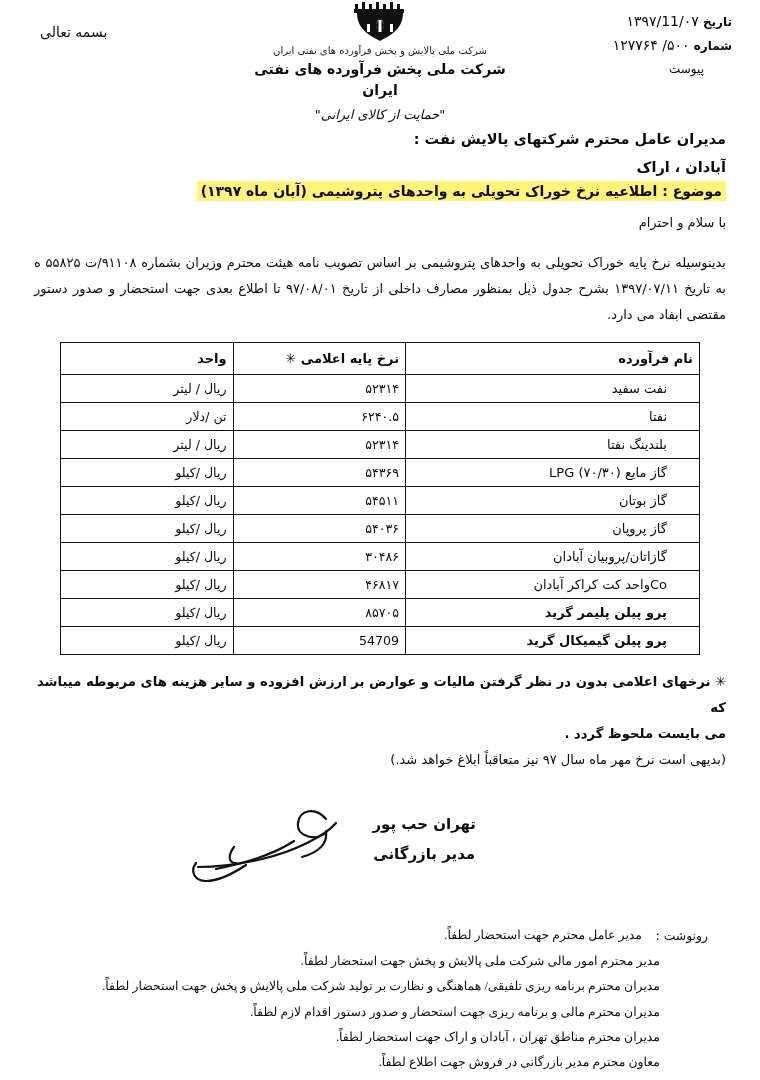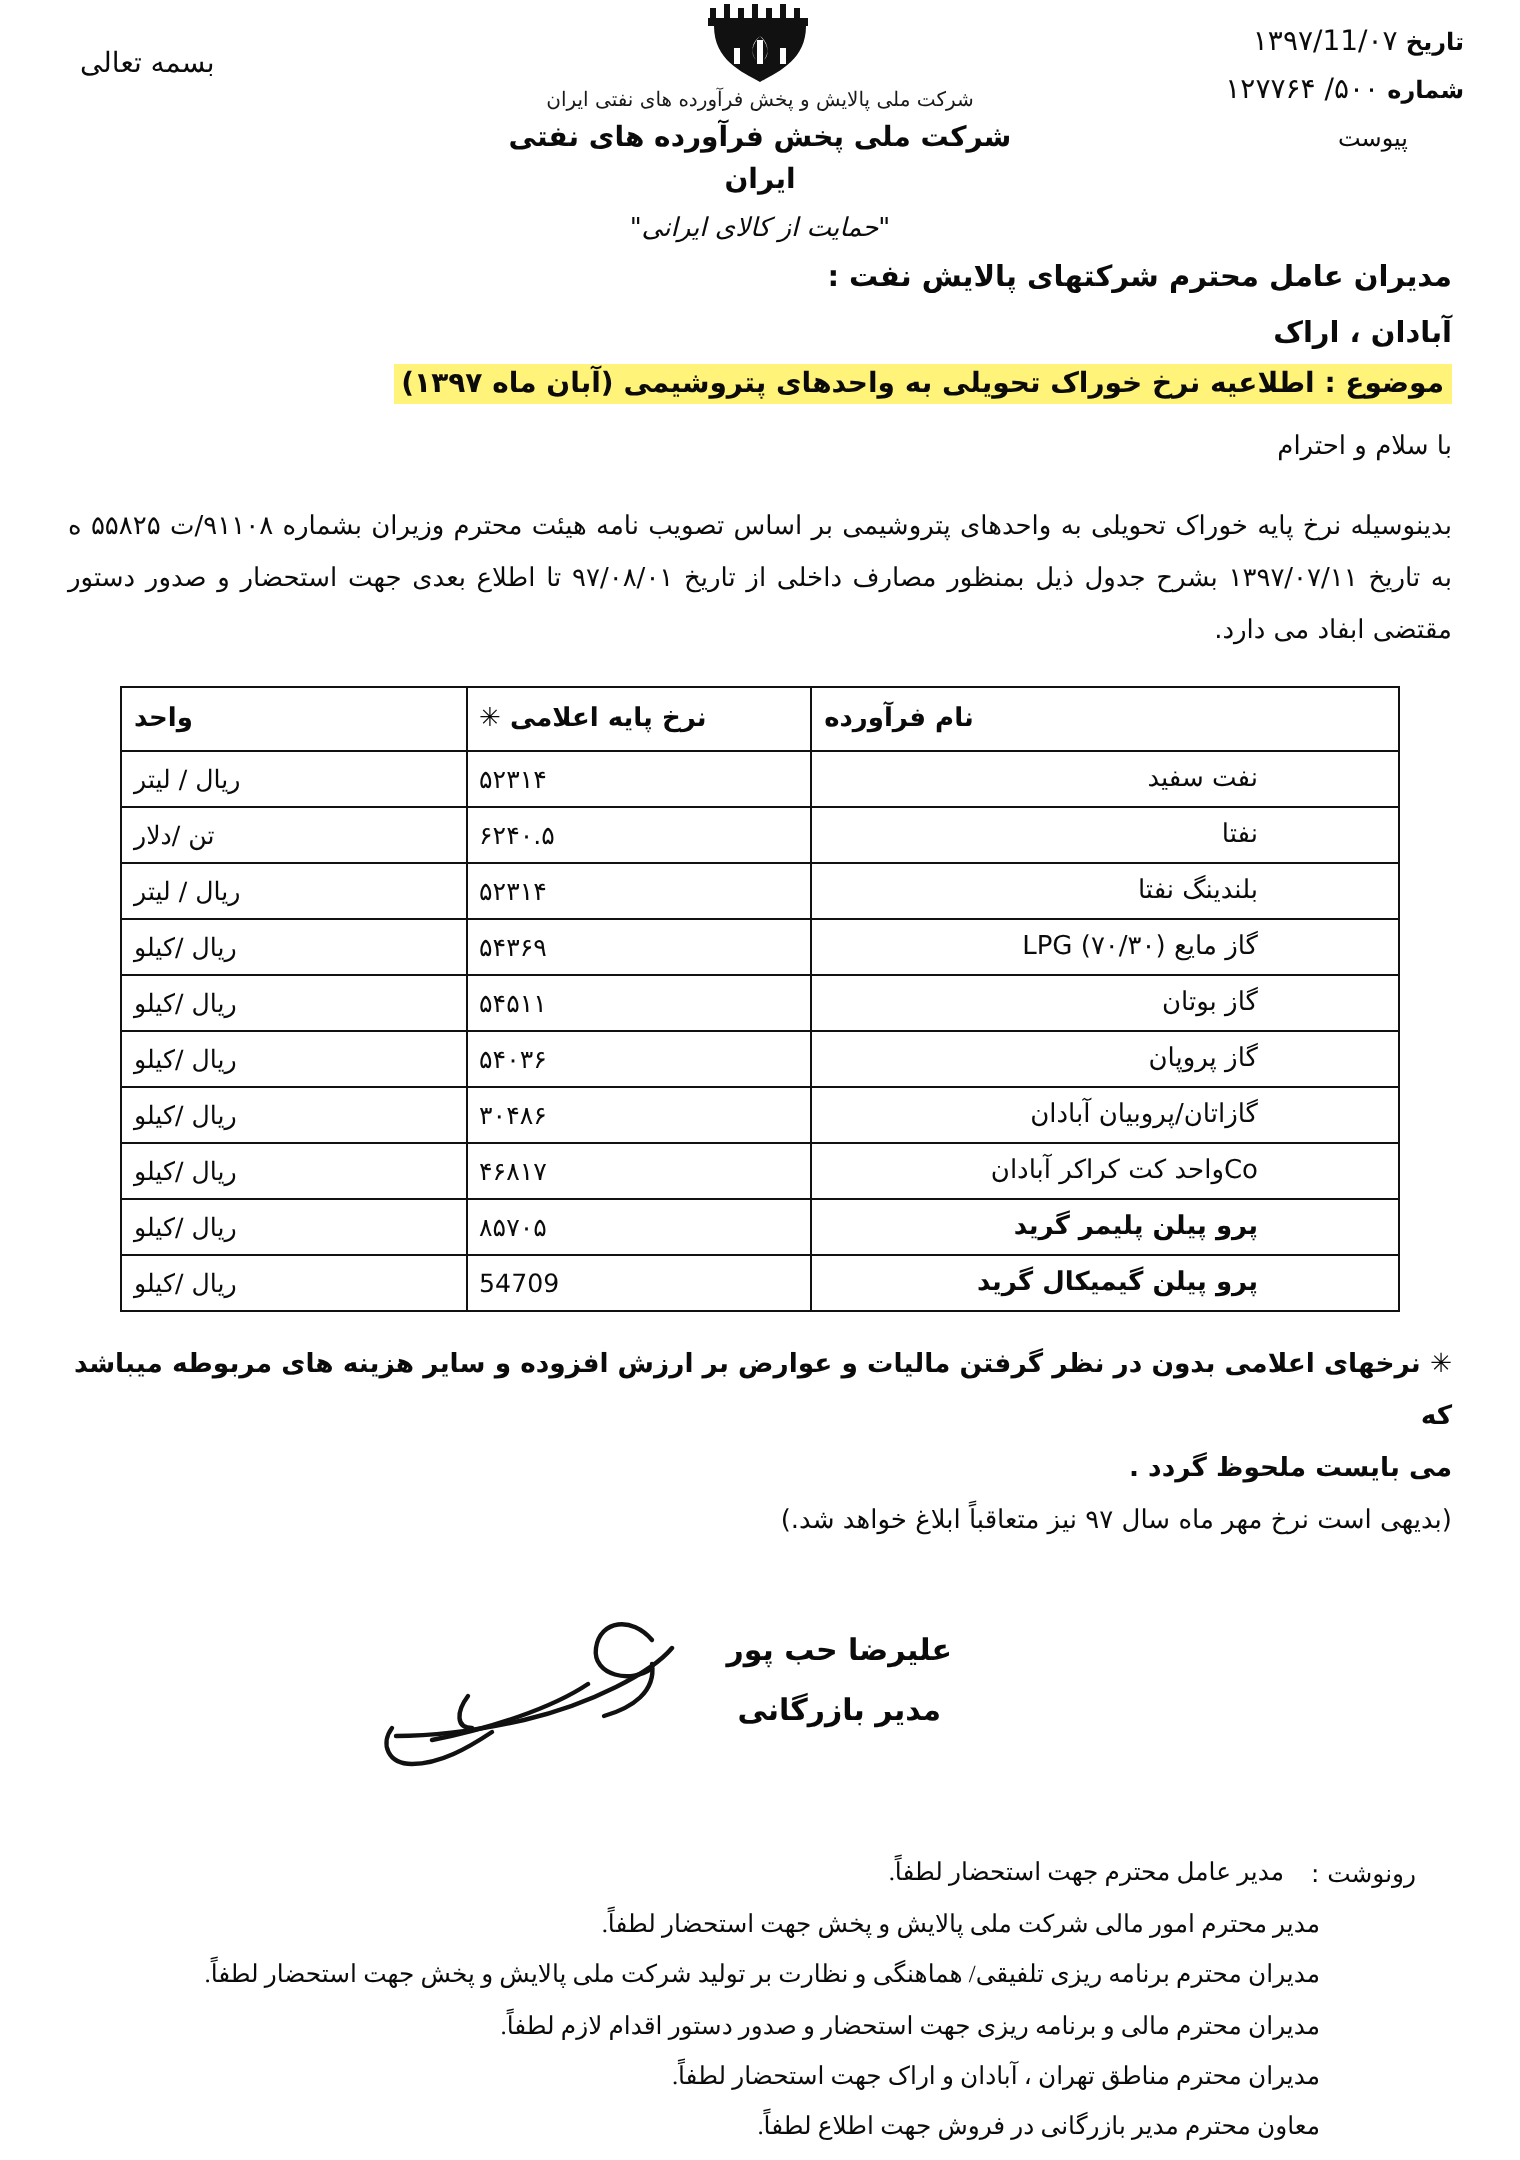--- a/index.html
+++ b/index.html
@@ -131,31 +131,31 @@
   table.rates {
     margin: 14px auto 0 auto;
     border-collapse: collapse;
     width: 640px;
     direction: rtl;
   }
   table.rates th, table.rates td {
     border: 1px solid #111;
     height: 25px;
     font-size: 12.6px;
-    text-align: left;
+    text-align: right;
     padding: 1px 6px;
   }
   table.rates th {
     font-weight: bold;
     font-size: 13px;
     height: 29px;
   }
   table.rates td.name {
     text-align: right;
-    padding-right: 70px;
+    padding-right: 32px;
     font-size: 13px;
   }
   table.rates td.name.bold { font-weight: bold; }
   table.rates col.c-name { width: 46%; }
   table.rates col.c-rate { width: 27%; }
   table.rates col.c-unit { width: 27%; }
 
   
   .note {
     margin-top: 14px;
@@ -366,21 +366,21 @@
             <path d="M150 18 C140 6, 124 8, 122 22 C120 36, 140 40, 150 32"></path>
             <path d="M150 30 C152 44, 140 52, 126 56"></path>
             <path d="M160 22 C150 34, 120 50, 86 58 C60 64, 40 66, 22 66"></path>
             <path d="M118 40 C100 52, 70 62, 40 68"></path>
             <path d="M20 62 C14 70, 18 80, 30 80 C44 80, 58 72, 70 64"></path>
             <path d="M58 46 C52 54, 52 62, 60 62"></path>
           </g>
         </svg>
       </div>
       <div class="sig-names">
-        <div>علیرضا حب پور</div>
+        <div>تهران حب پور</div>
         <div>مدیر بازرگانی</div>
       </div>
     </div>
 
     <div class="cc">
       <div class="cc-row">
         <div class="cc-label">رونوشت :</div>
         <div class="cc-item">مدیر عامل محترم جهت استحضار لطفاً.</div>
       </div>
       <div class="cc-rows" id="cc-rest">

